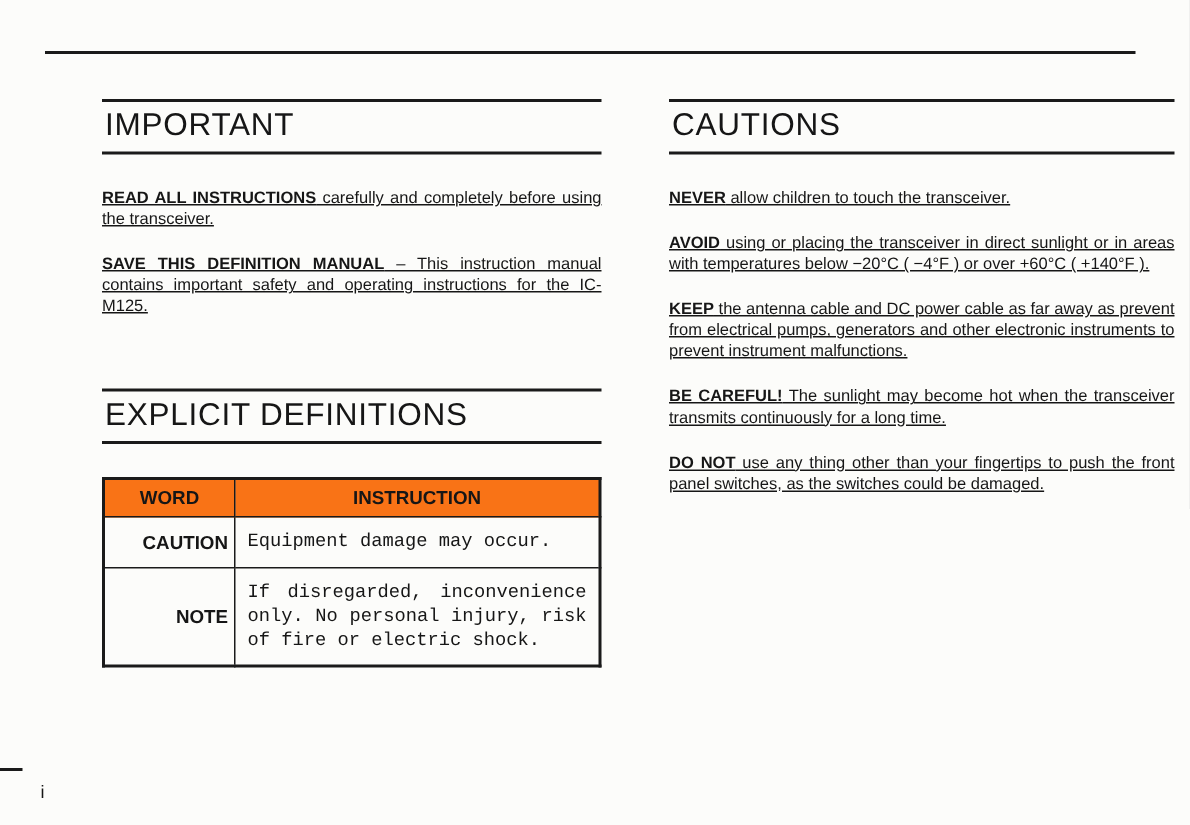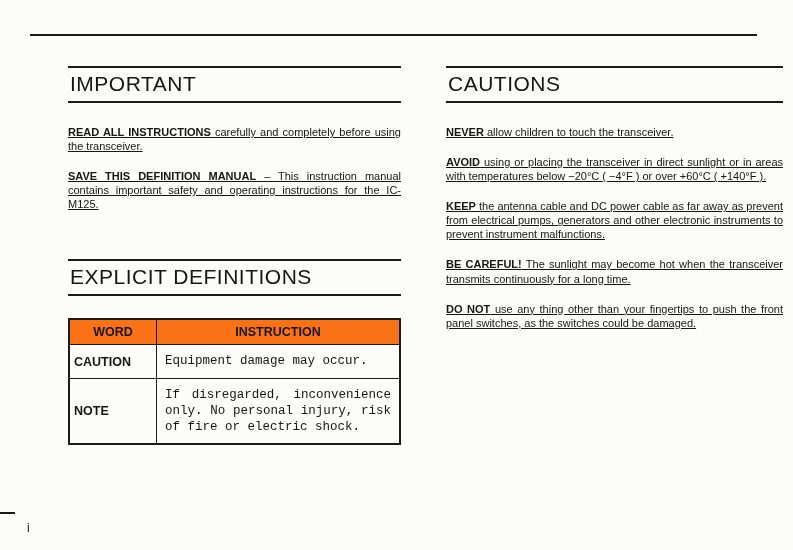--- a/index.html
+++ b/index.html
@@ -65,21 +65,21 @@
     font-size: 12.5px;
   }
   .def-table th {
     background: #f97316;
     font-weight: bold;
     text-align: center;
     padding: 5px 4px;
   }
   .def-table td.word {
     width: 78px;
-    text-align: left;
+    text-align: right;
     font-weight: bold;
     padding: 8px 4px;
   }
   .def-table td.def {
     padding: 8px 8px;
     text-align: justify;
     line-height: 1.3;
     font-family: Liberation Mono, monospace;
   }
 

